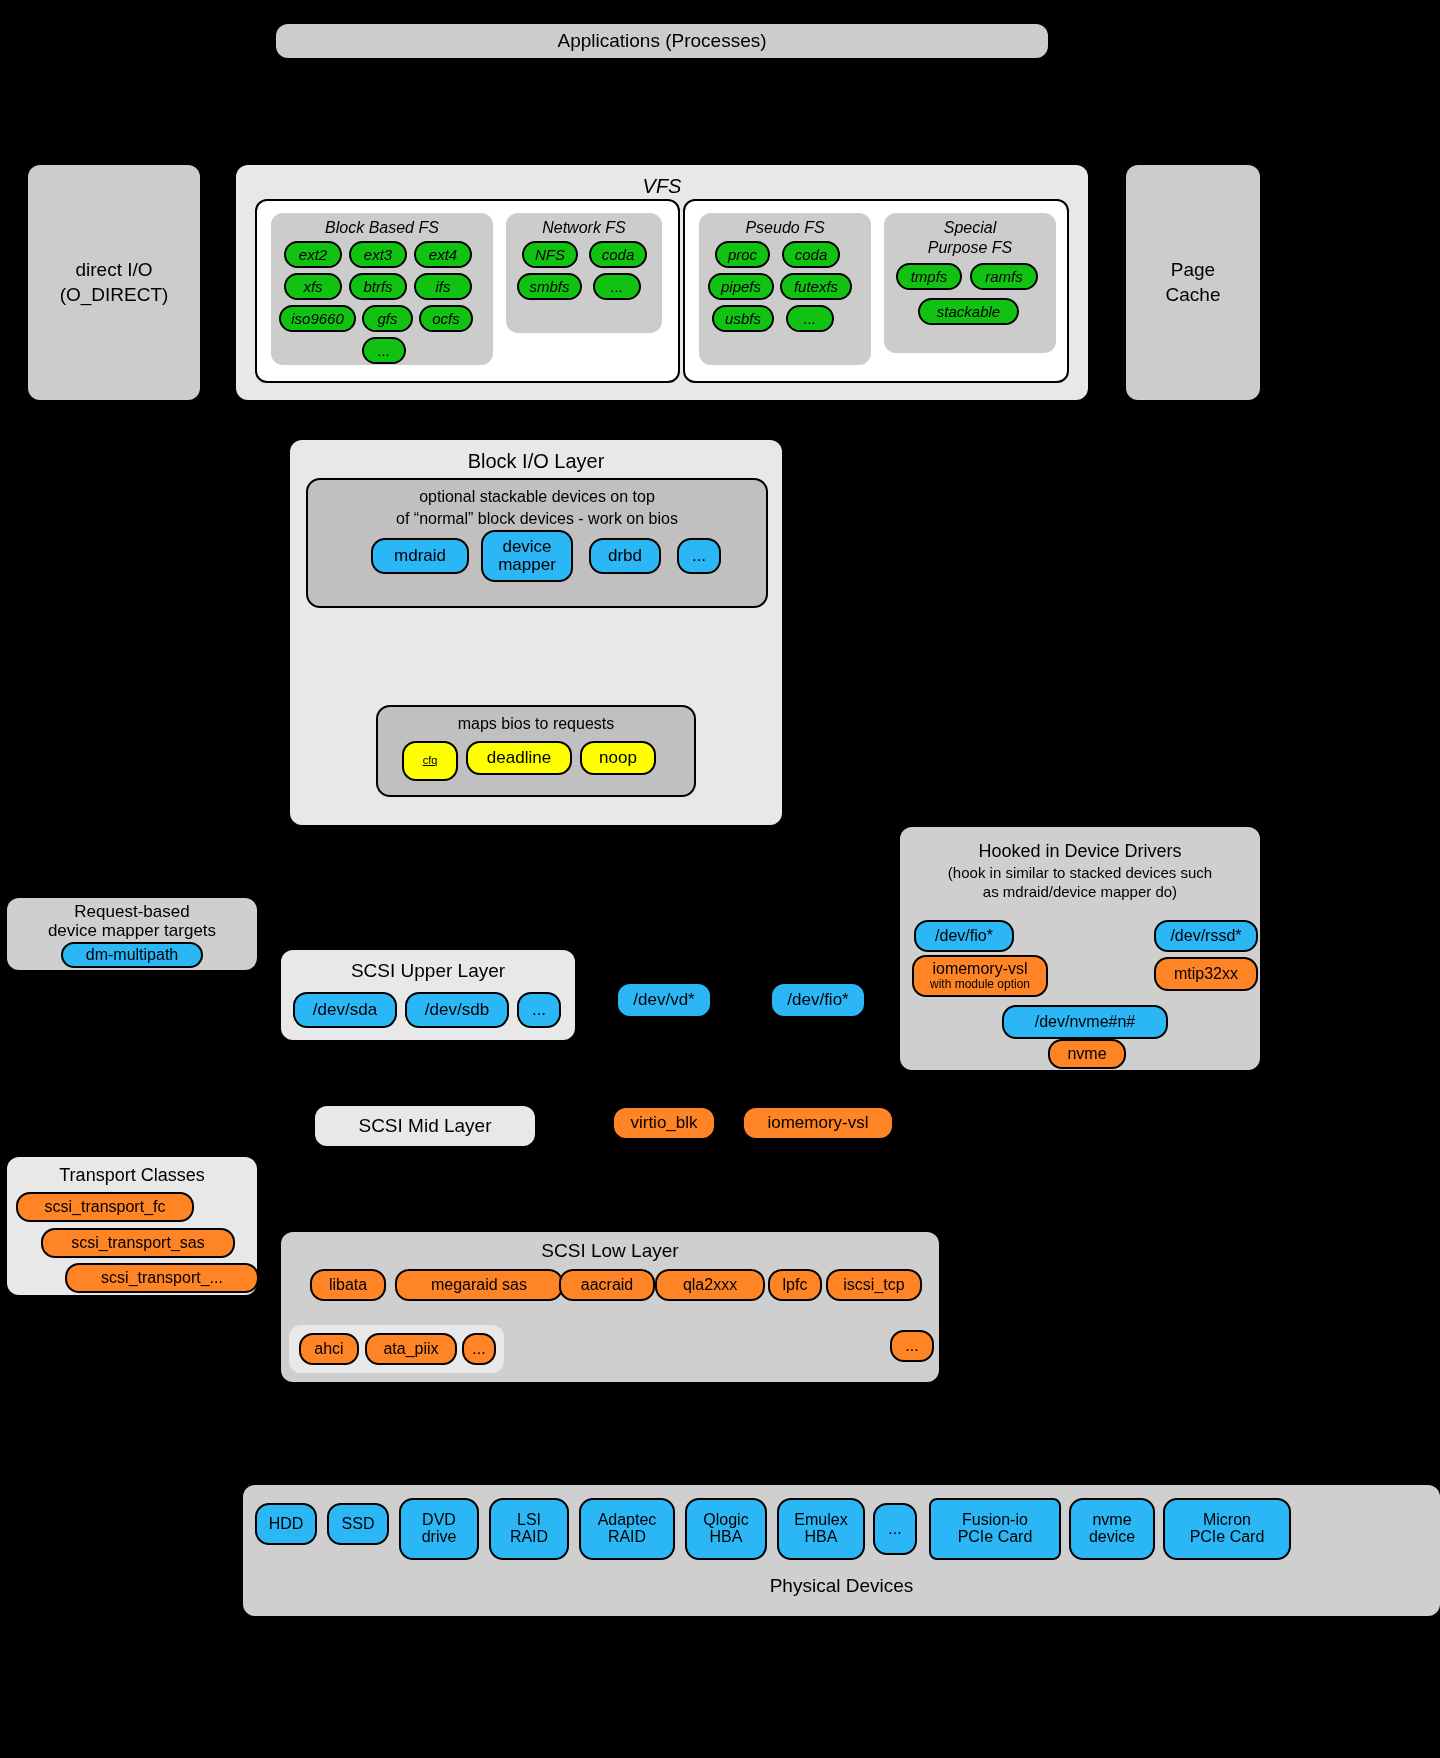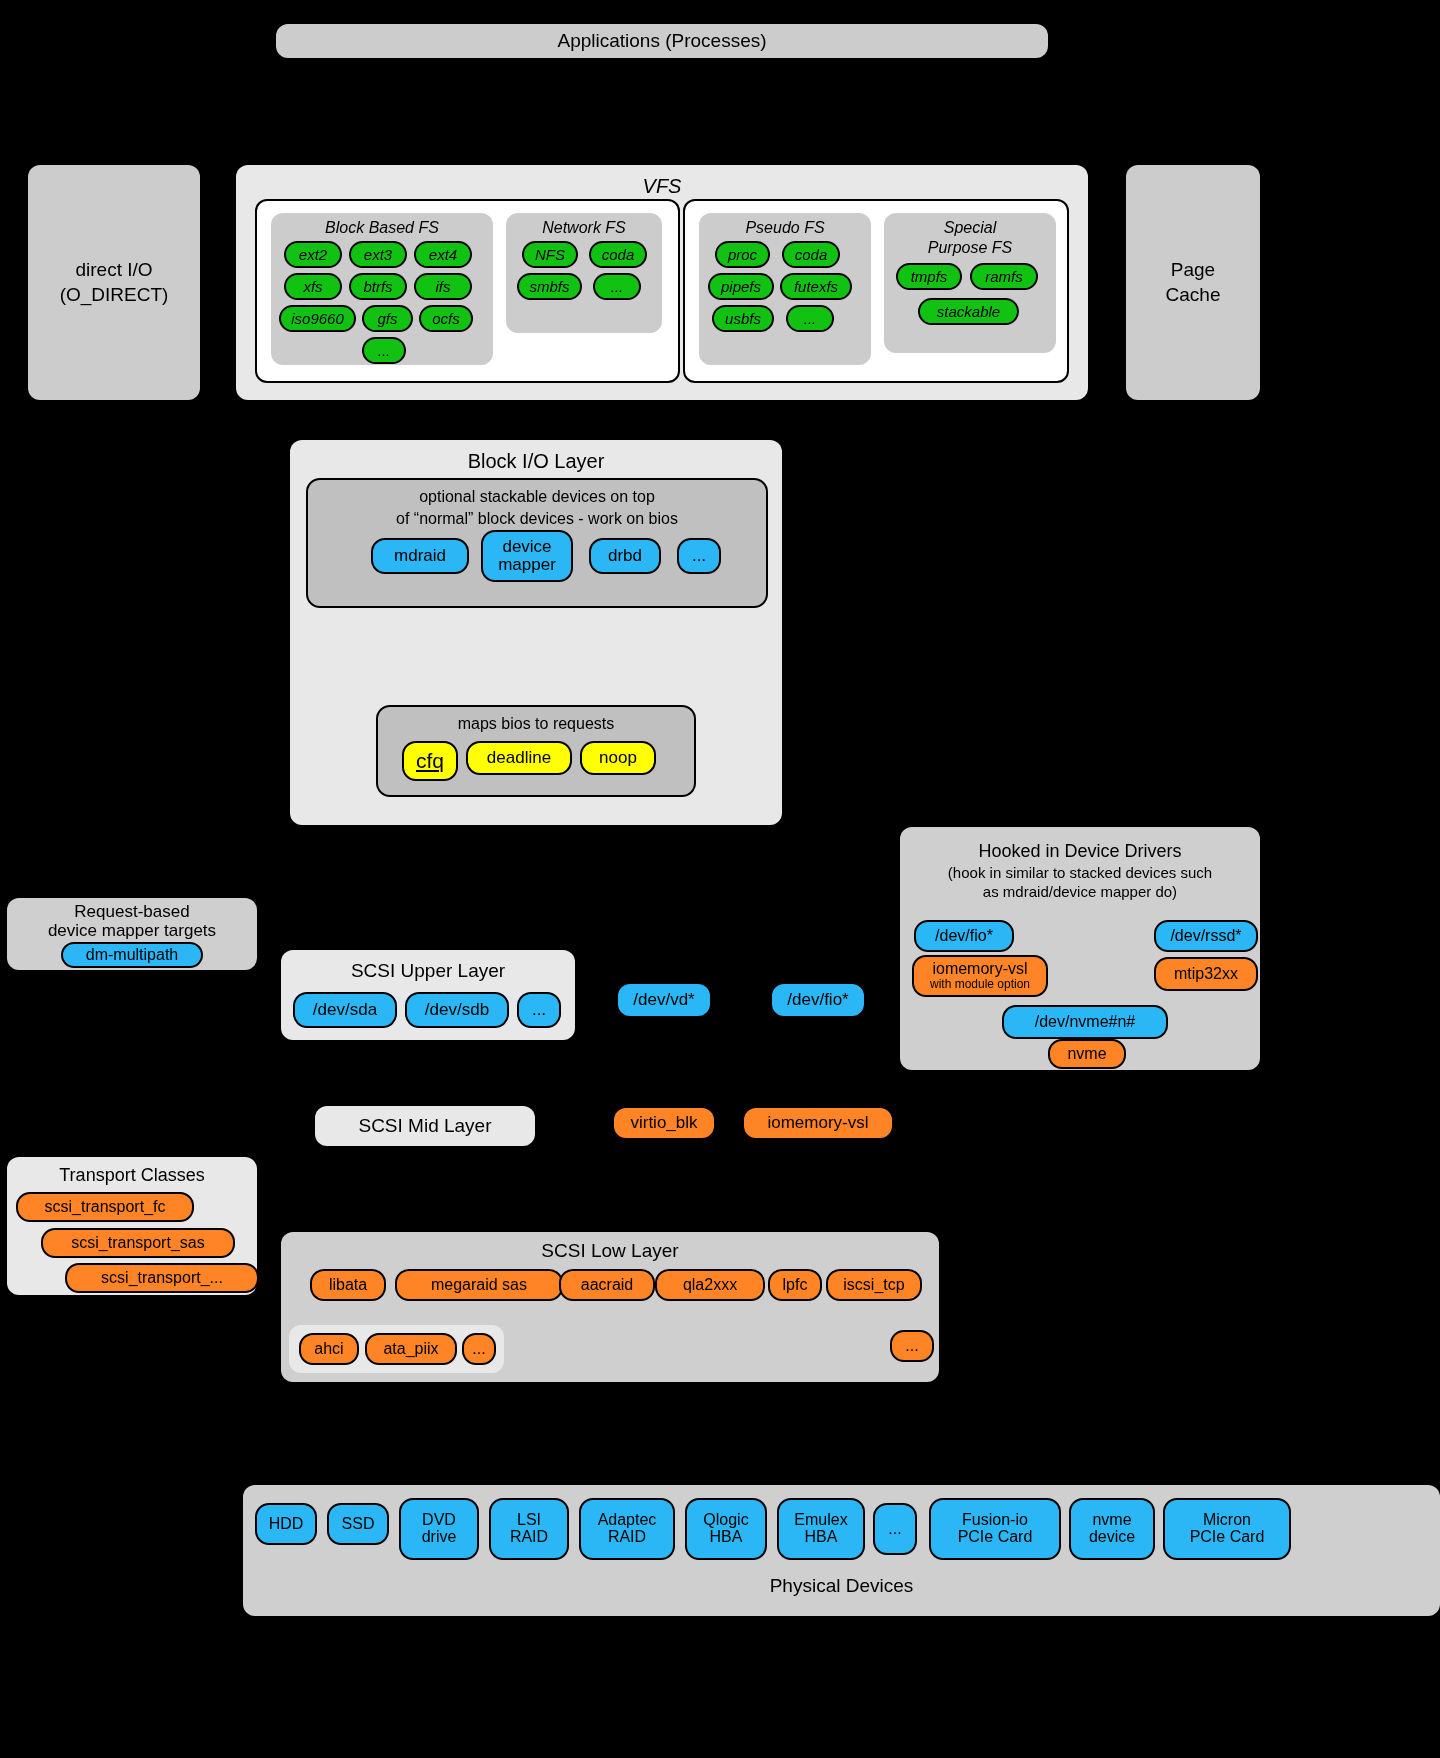--- a/index.html
+++ b/index.html
@@ -140,21 +140,21 @@
      <div class="abs pill blue" style="left:173px;top:50px;width:92px;height:52px;font-size:17px;flex-direction:column;">
         <span>device</span>
         <span>mapper</span>
      </div>
      <div class="abs pill blue" style="left:281px;top:58px;width:72px;height:36px;font-size:17px;">drbd</div>
      <div class="abs pill blue" style="left:369px;top:58px;width:44px;height:36px;font-size:17px;">...</div>
   </div>
 
   <div class="abs panel-d" style="left:86px;top:265px;width:320px;height:92px;background:#c0c0c0;border-radius:14px;">
      <div class="ttl" style="top:8px;font-size:16px;">maps bios to requests</div>
-     <div class="abs pill yellow" style="left:24px;top:34px;width:56px;height:40px;font-size:21px;text-decoration:underline;">cfq</div>
+     <div class="abs pill yellow" style="left:24px;top:34px;width:56px;height:40px;font-size:11px;text-decoration:underline;">cfq</div>
      <div class="abs pill yellow" style="left:88px;top:34px;width:106px;height:34px;font-size:17px;">deadline</div>
      <div class="abs pill yellow" style="left:202px;top:34px;width:76px;height:34px;font-size:17px;">noop</div>
   </div>
 </div>
 
 <div class="abs panel-dnb" style="left:900px;top:827px;width:360px;height:243px;background:#cfcfcf;">
   <div class="ttl" style="top:14px;font-size:18px;">Hooked in Device Drivers</div>
   <div class="ttl" style="top:37px;font-size:15px;">(hook in similar to stacked devices such</div>
   <div class="ttl" style="top:56px;font-size:15px;">as mdraid/device mapper do)</div>
 
@@ -241,21 +241,21 @@
      <span>Qlogic</span>
      <span>HBA</span>
   </div>
   <div class="abs pill blue" style="left:534px;top:13px;width:88px;height:62px;font-size:16px;flex-direction:column;">
      <span>Emulex</span>
      <span>HBA</span>
   </div>
   <div class="abs pill blue" style="left:630px;top:18px;width:44px;height:52px;font-size:16px;flex-direction:column;">
      <span>...</span>
   </div>
-  <div class="abs pill blue" style="left:686px;top:13px;width:132px;height:62px;font-size:16px;flex-direction:column;">
+  <div class="abs pill blue" style="left:686px;top:13px;width:132px;height:62px;font-size:16px;flex-direction:column;border-radius:8px;">
      <span>Fusion-io</span>
      <span>PCIe Card</span>
   </div>
   <div class="abs pill blue" style="left:826px;top:13px;width:86px;height:62px;font-size:16px;flex-direction:column;">
      <span>nvme</span>
      <span>device</span>
   </div>
   <div class="abs pill blue" style="left:920px;top:13px;width:128px;height:62px;font-size:16px;flex-direction:column;">
      <span>Micron</span>
      <span>PCIe Card</span>

